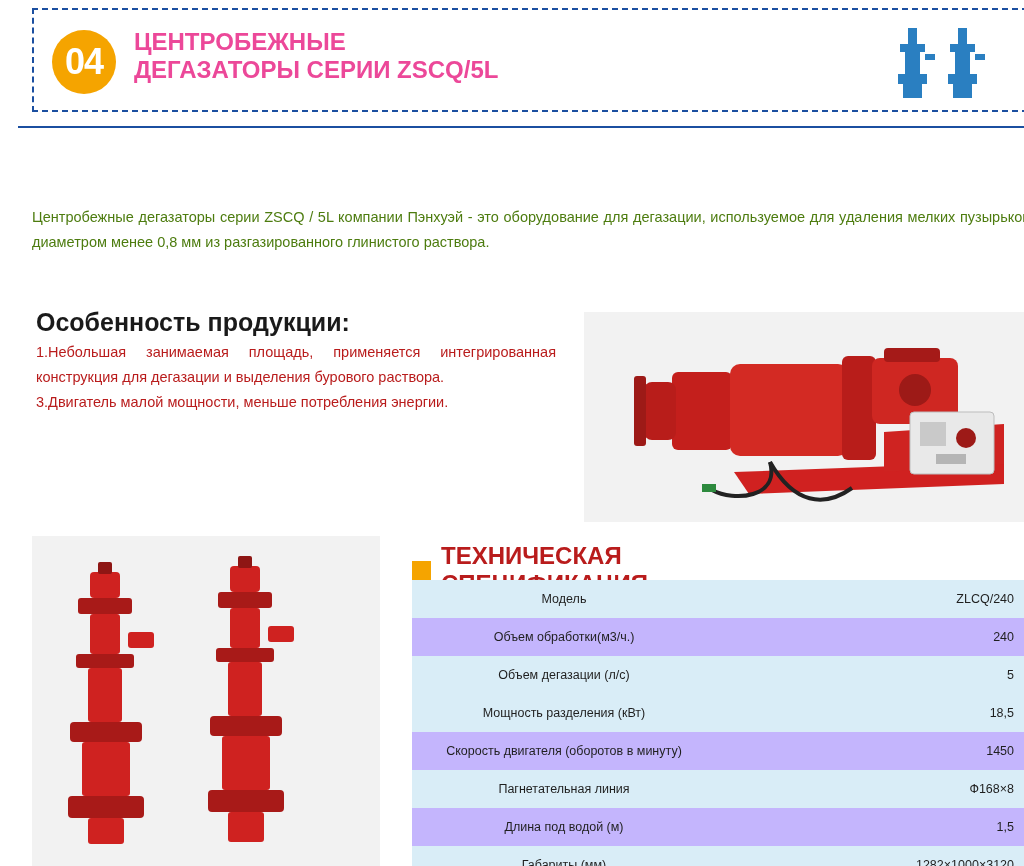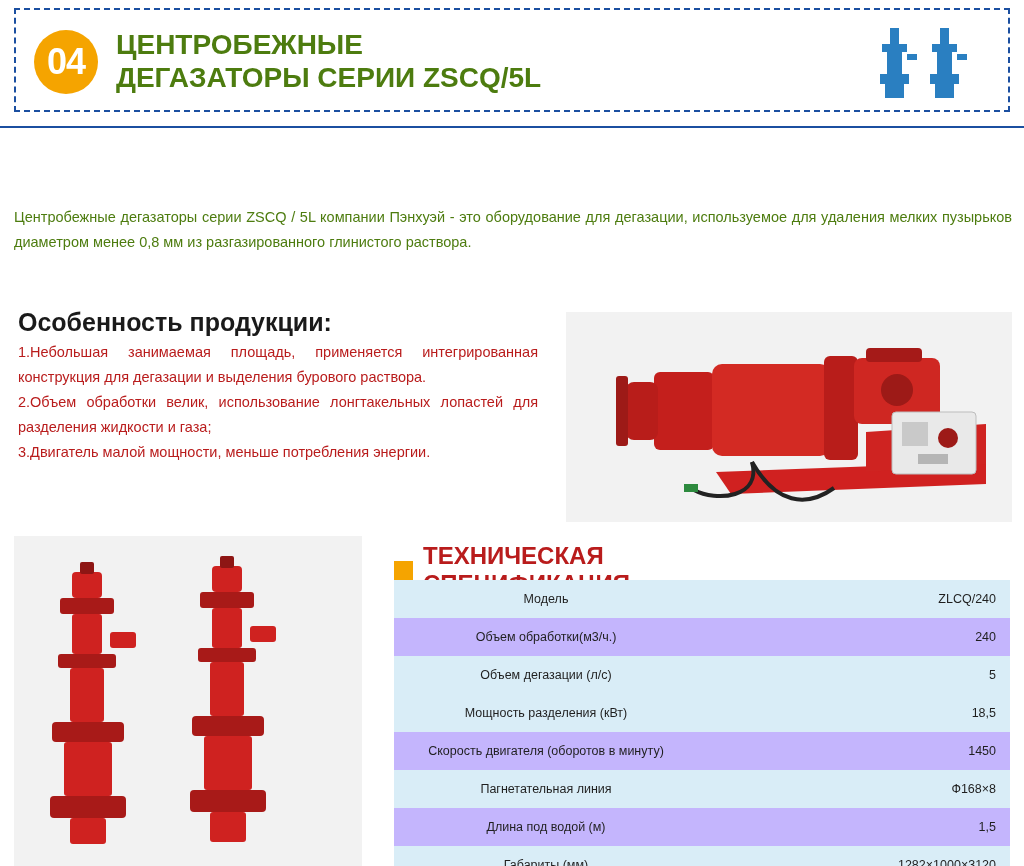--- a/index.html
+++ b/index.html
@@ -3,21 +3,21 @@
 <meta charset="utf-8">
 <style>
   * { box-sizing: border-box; }
   html, body {
     margin: 0; padding: 0;
     width: 1024px; height: 866px;
     background: #ffffff;
     font-family: "Liberation Sans", sans-serif;
     overflow: hidden;
   }
-  .page { position: relative; width: 817px; height: 866px; }
+  .page { position: relative; width: 817px; height: 866px; margin-left: 18px; }
 
   
   .header {
     position: absolute;
     left: 14px; top: 8px;
     width: 996px; height: 104px;
     border: 2px dashed #1b4fa0;
     background: #ffffff;
   }
   .header-badge {
@@ -30,22 +30,22 @@
     font-size: 36px;
     font-weight: bold;
     display: flex;
     align-items: center;
     justify-content: center;
     letter-spacing: -1px;
   }
   .header-title {
     position: absolute;
     left: 100px; top: 18px;
-    color: #4d7c0f;
-    font-size: 28px;
+    color: #ec4899;
+    font-size: 24px;
     font-weight: bold;
     line-height: 1.18;
     letter-spacing: 0px;
     white-space: pre-line;
   }
   .header-art {
     position: absolute;
     right: 24px; top: 16px;
     width: 110px; height: 76px;
   }
@@ -174,21 +174,20 @@
       </svg>
     </div>
   </div>
   <div class="head-rule"></div>
 
   <div class="intro">Центробежные дегазаторы серии ZSCQ / 5L компании Пэнхуэй - это оборудование для дегазации, используемое для удаления мелких пузырьков диаметром менее 0,8 мм из разгазированного глинистого раствора.</div>
 
   <div class="feat-title">Особенность продукции:</div>
   <div class="feat-list">
     <p>1.Небольшая занимаемая площадь, применяется интегрированная конструкция для дегазации и выделения бурового раствора.</p>
-    <p>2.Объем обработки велик, использование лонгтакельных лопастей для разделения жидкости и газа;</p>
     <p>3.Двигатель малой мощности, меньше потребления энергии.</p>
   </div>
 
   <div class="photo1">
     <svg width="446" height="210" viewBox="0 0 446 210">
       <rect x="0" y="0" width="446" height="210" fill="#f2f2f2"></rect>
 
       <polygon points="150,160 420,150 420,172 165,182" fill="#d02120"></polygon>
       <polygon points="300,120 420,112 420,152 300,160" fill="#cf2321"></polygon>
 

